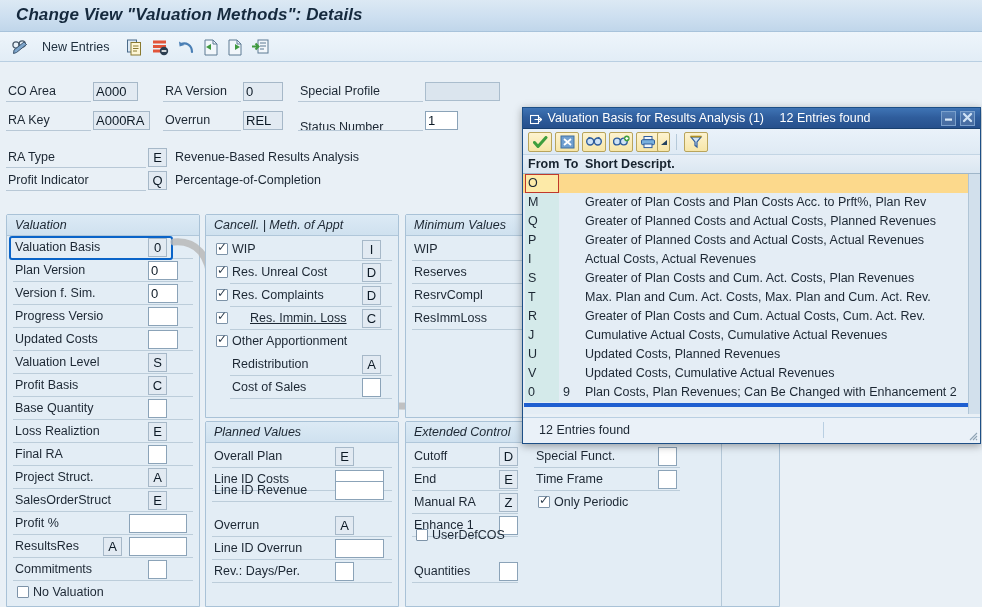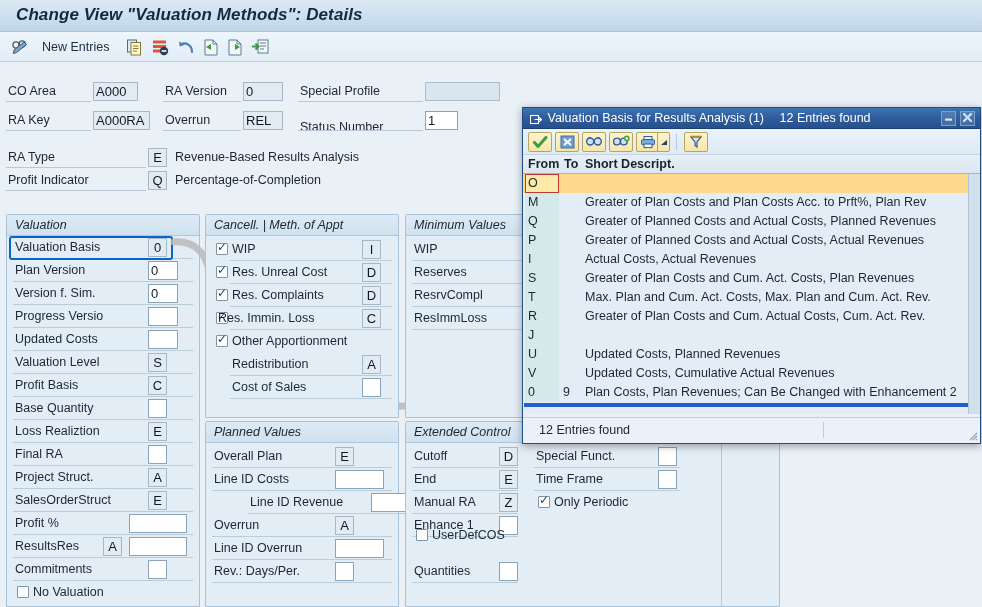--- a/index.html
+++ b/index.html
@@ -392,21 +392,21 @@
         <span class="inp ro" style="left:156px; top:2px; width:19px; text-align:center;">D</span>
       </div>
       <div class="row" style="top:48px;">
         <span class="cbx on" style="left:10px; top:5px;"></span>
         <span class="cbx-lbl" style="left:26px; top:4px;">Res. Complaints</span>
         <span class="sep" style="left:24px; width:162px;"></span>
         <span class="inp ro" style="left:156px; top:2px; width:19px; text-align:center;">D</span>
       </div>
       <div class="row" style="top:71px;">
         <span class="cbx on" style="left:10px; top:5px;"></span>
-        <span class="cbx-lbl" style="left:12px; top:4px;">Res. Immin. Loss</span>
+        <span class="cbx-lbl" style="left:44px; top:4px;text-decoration:underline;">Res. Immin. Loss</span>
         <span class="sep" style="left:24px; width:162px;"></span>
         <span class="inp ro" style="left:156px; top:2px; width:19px; text-align:center;">C</span>
       </div>
       <div class="row" style="top:94px;">
         <span class="cbx on" style="left:10px; top:5px;"></span>
         <span class="cbx-lbl" style="left:26px; top:4px;">Other Apportionment</span>
       </div>
       <div class="row" style="top:117px;">
         <span class="lbl" style="left:26px;">Redistribution</span>
         <span class="sep" style="left:24px; width:162px;"></span>
@@ -452,21 +452,21 @@
       <div class="row" style="top:2px;">
         <span class="lbl">Overall Plan</span>
         <span class="sep" style="width:180px;"></span>
         <span class="inp ro" style="left:129px; top:2px; width:19px; text-align:center;">E</span>
       </div>
       <div class="row" style="top:25px;">
         <span class="lbl">Line ID Costs</span>
         <span class="sep" style="width:180px;"></span>
         <span class="inp" style="left:129px; top:2px; width:49px;"></span>
       </div>
-      <div class="row" style="top:48px;margin-left:36px;">
+      <div class="row" style="top:36px;">
         <span class="lbl">Line ID Revenue</span>
         <span class="sep" style="width:180px;"></span>
         <span class="inp" style="left:129px; top:2px; width:49px;"></span>
       </div>
       <div class="row" style="top:71px;">
         <span class="lbl">Overrun</span>
         <span class="sep" style="width:180px;"></span>
         <span class="inp ro" style="left:129px; top:2px; width:19px; text-align:center;">A</span>
       </div>
       <div class="row" style="top:94px;">
@@ -650,20 +650,21 @@
         <span class="c-desc">Max. Plan and Cum. Act. Costs, Max. Plan and Cum. Act. Rev.</span>
       </div>
       <div class="lrow" style="top:133px;">
         <span class="c-from">R</span>
         <span class="c-to"></span>
         <span class="c-desc">Greater of Plan Costs and Cum. Actual Costs, Cum. Act. Rev.</span>
       </div>
       <div class="lrow" style="top:152px;">
         <span class="c-from">J</span>
         <span class="c-to"></span>
+        <span class="c-desc">Cumulative Actual Costs, Cumulative Actual Revenues</span>
       </div>
       <div class="lrow" style="top:171px;">
         <span class="c-from">U</span>
         <span class="c-to"></span>
         <span class="c-desc">Updated Costs, Planned Revenues</span>
       </div>
       <div class="lrow" style="top:190px;">
         <span class="c-from">V</span>
         <span class="c-to"></span>
         <span class="c-desc">Updated Costs, Cumulative Actual Revenues</span>

